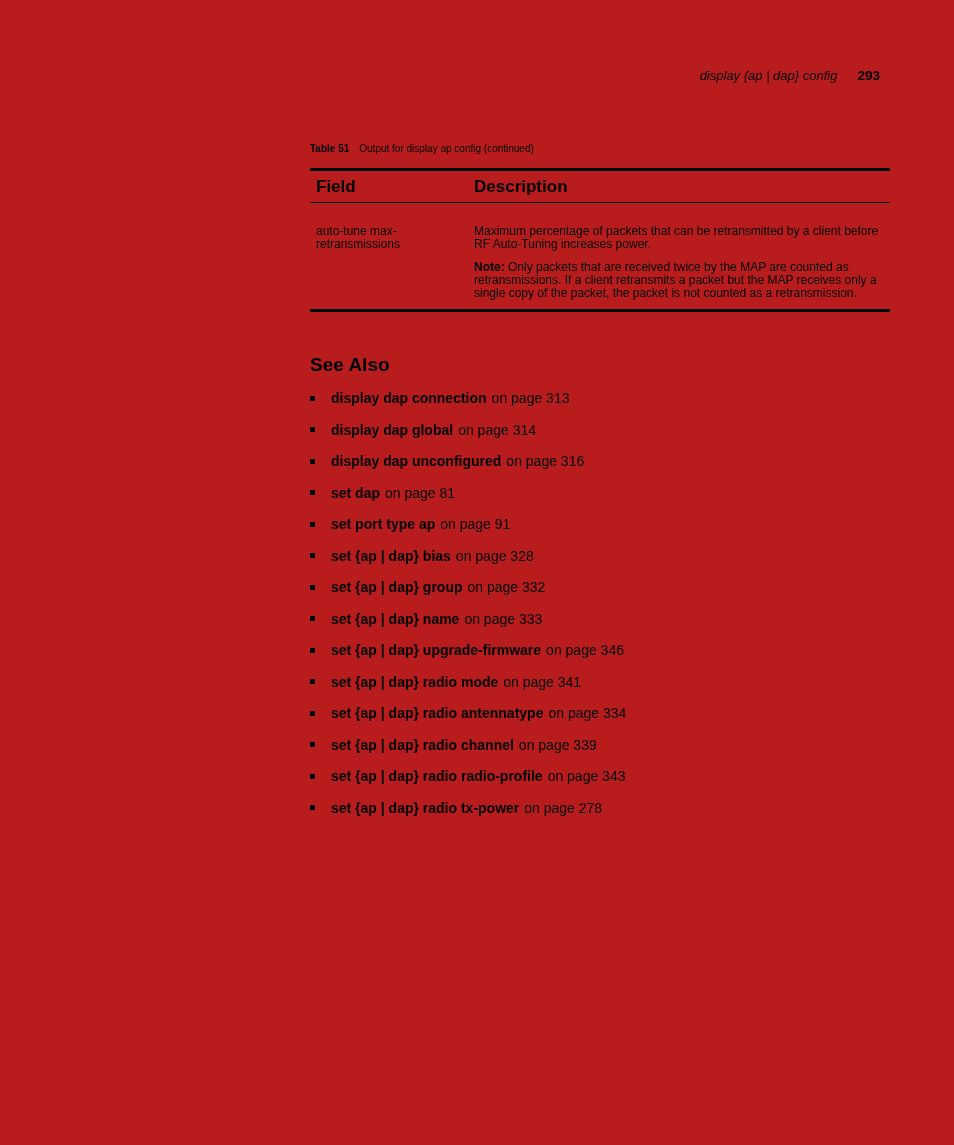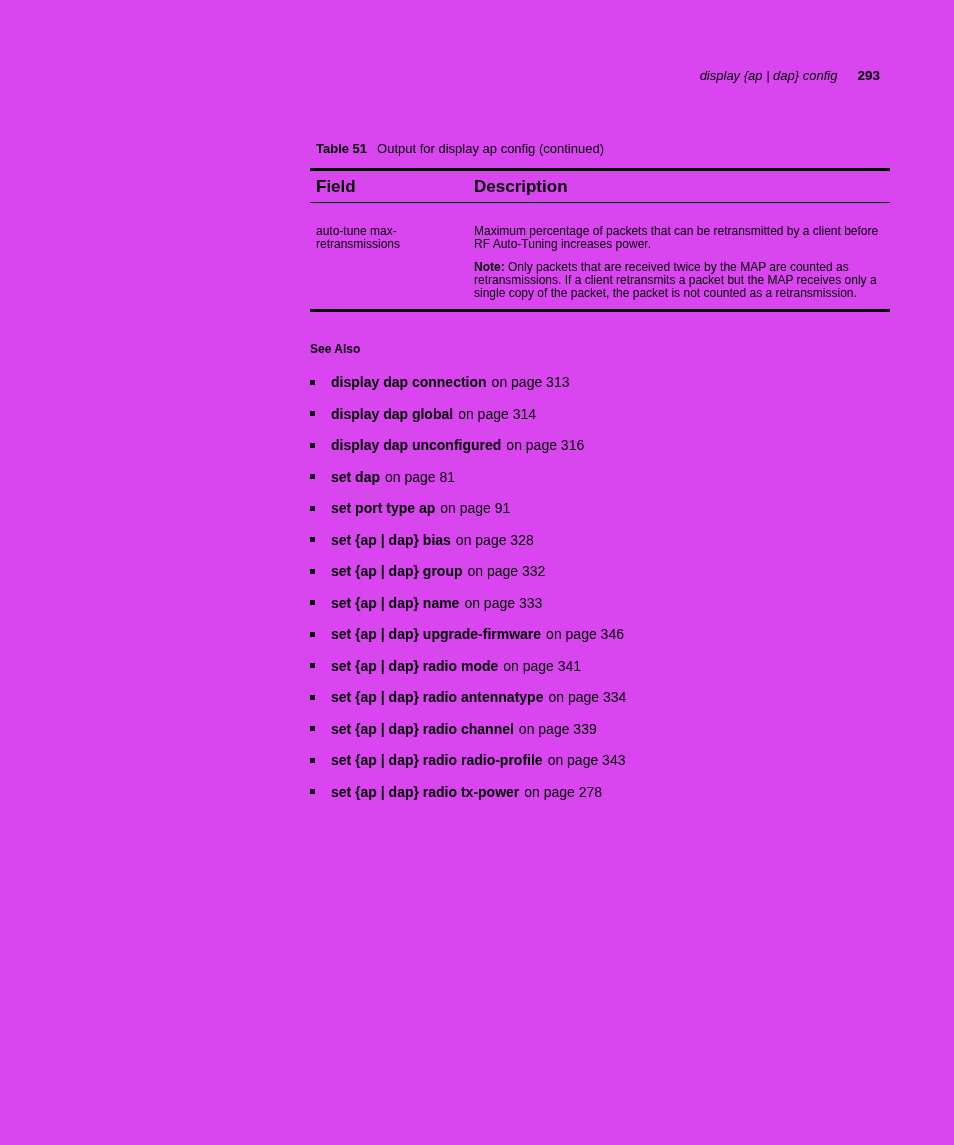--- a/index.html
+++ b/index.html
@@ -3,21 +3,21 @@
 <meta charset="utf-8">
 <style>
   * { box-sizing: border-box; }
   html, body { margin: 0; padding: 0; background: #ffffff; }
   body { font-family: "Liberation Sans", sans-serif; color: #000000; }
 
   .page {
     position: relative;
     width: 954px;
     height: 1145px;
-    background: #d946ef;
+    background: #b91c1c;
     overflow: hidden;
   }
 
   
   .running-header {
     position: absolute;
     top: 68px;
     right: 74px;
     font-size: 13px;
     white-space: nowrap;
@@ -34,23 +34,23 @@
   
   .content {
     position: absolute;
     left: 310px;
     top: 141px;
     width: 580px;
   }
 
   
   .table-caption {
-    font-size: 13px;
+    font-size: 10px;
     line-height: 15px;
-    margin: 0 0 12px 6px;
+    margin: 0 0 12px 0;
   }
   .table-caption .caption-label {
     font-weight: bold;
     margin-right: 10px;
   }
 
   
   table.field-table {
     width: 580px;
     border-collapse: collapse;
@@ -71,23 +71,23 @@
     line-height: 13px;
     padding: 22px 6px 9px 6px;
   }
   td.cell-field { width: 158px; }
   td.cell-desc p { margin: 0; }
   td.cell-desc p.note { margin-top: 10px; }
   .note-label { font-weight: bold; }
 
   
   .see-also-heading {
-    font-size: 12px;
-    font-weight: bold;
-    margin: 28px 0 0 0;
+    font-size: 19px;
+    font-weight: bold;
+    margin: 44px 0 0 0;
     line-height: 18px;
   }
   ul.see-also-list {
     list-style: none;
     margin: 15px 0 0 0;
     padding: 0;
     font-size: 14px;
   }
   ul.see-also-list li {
     display: flex;

